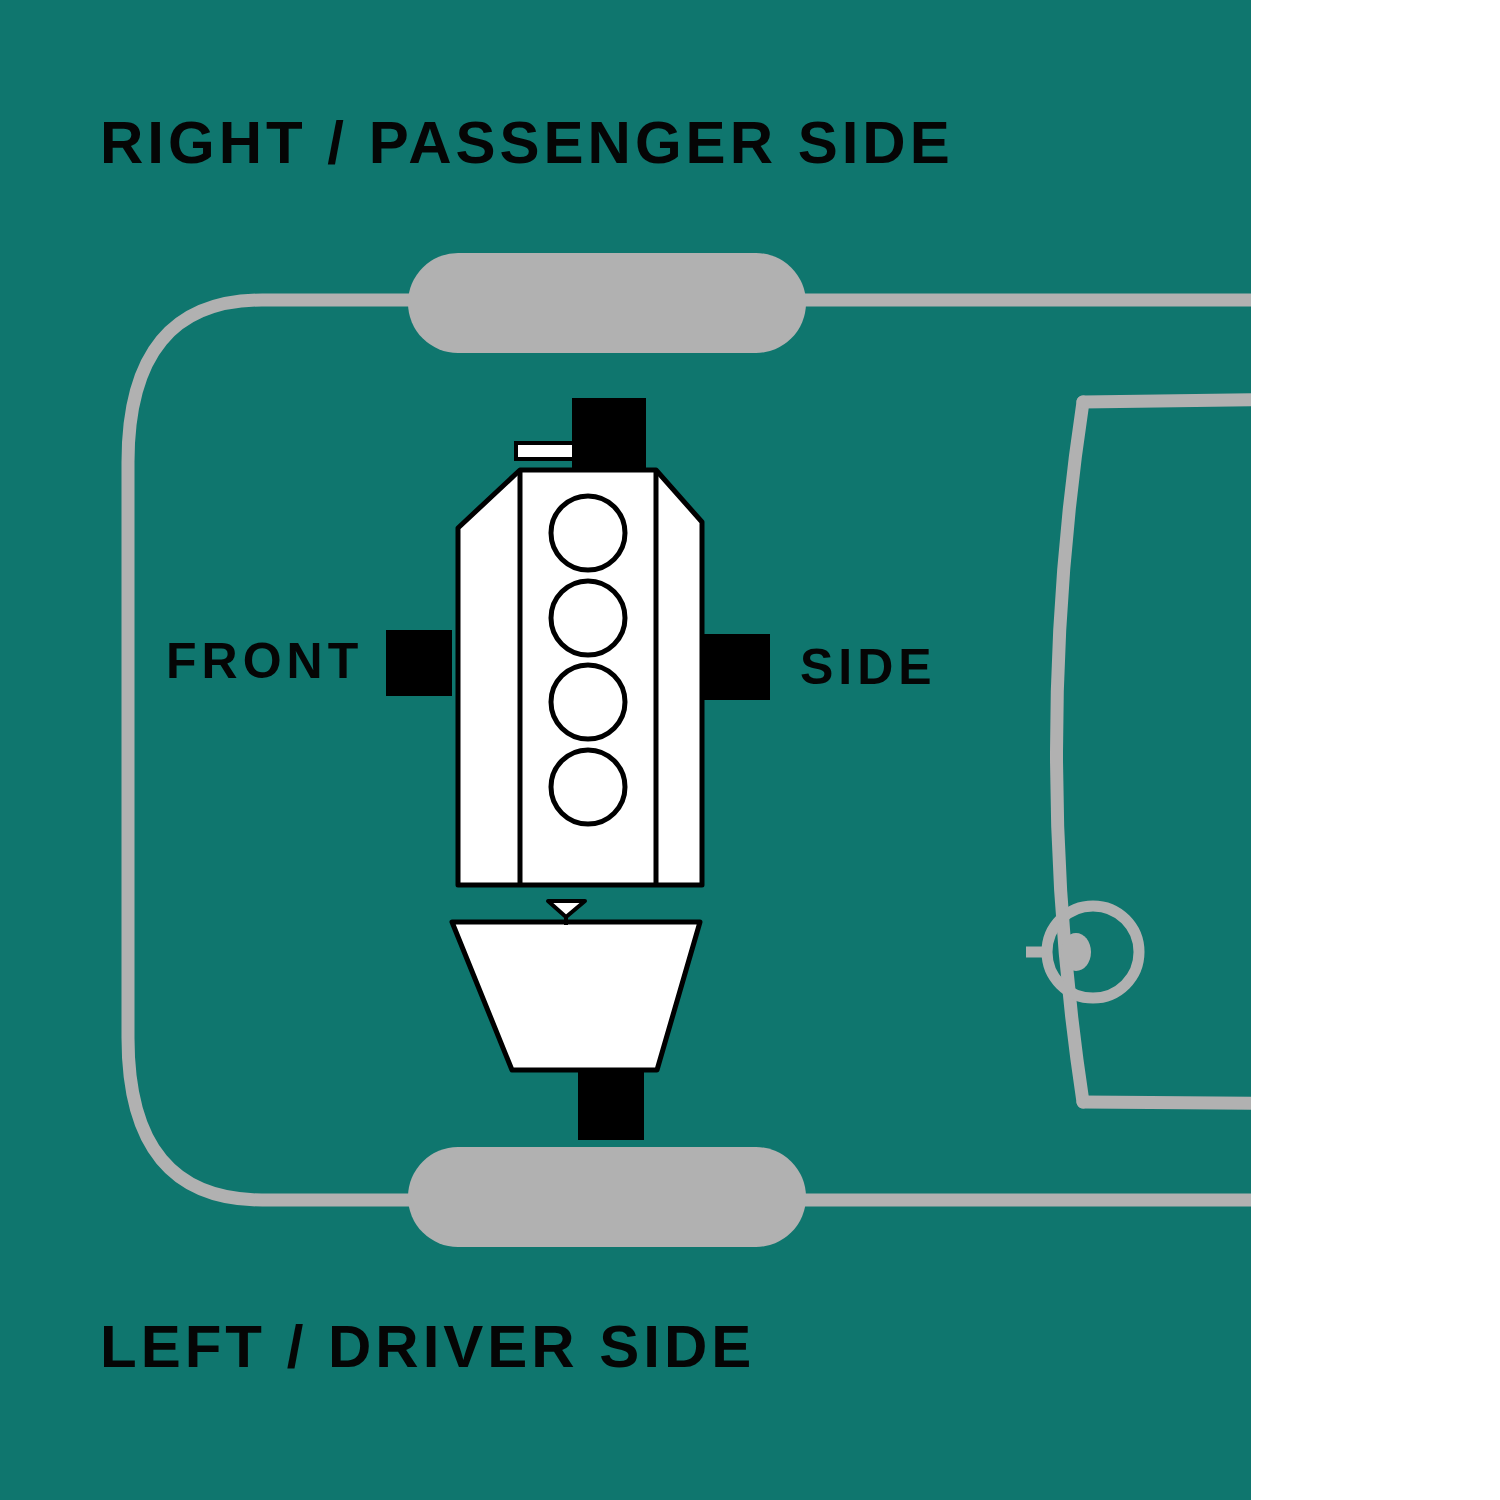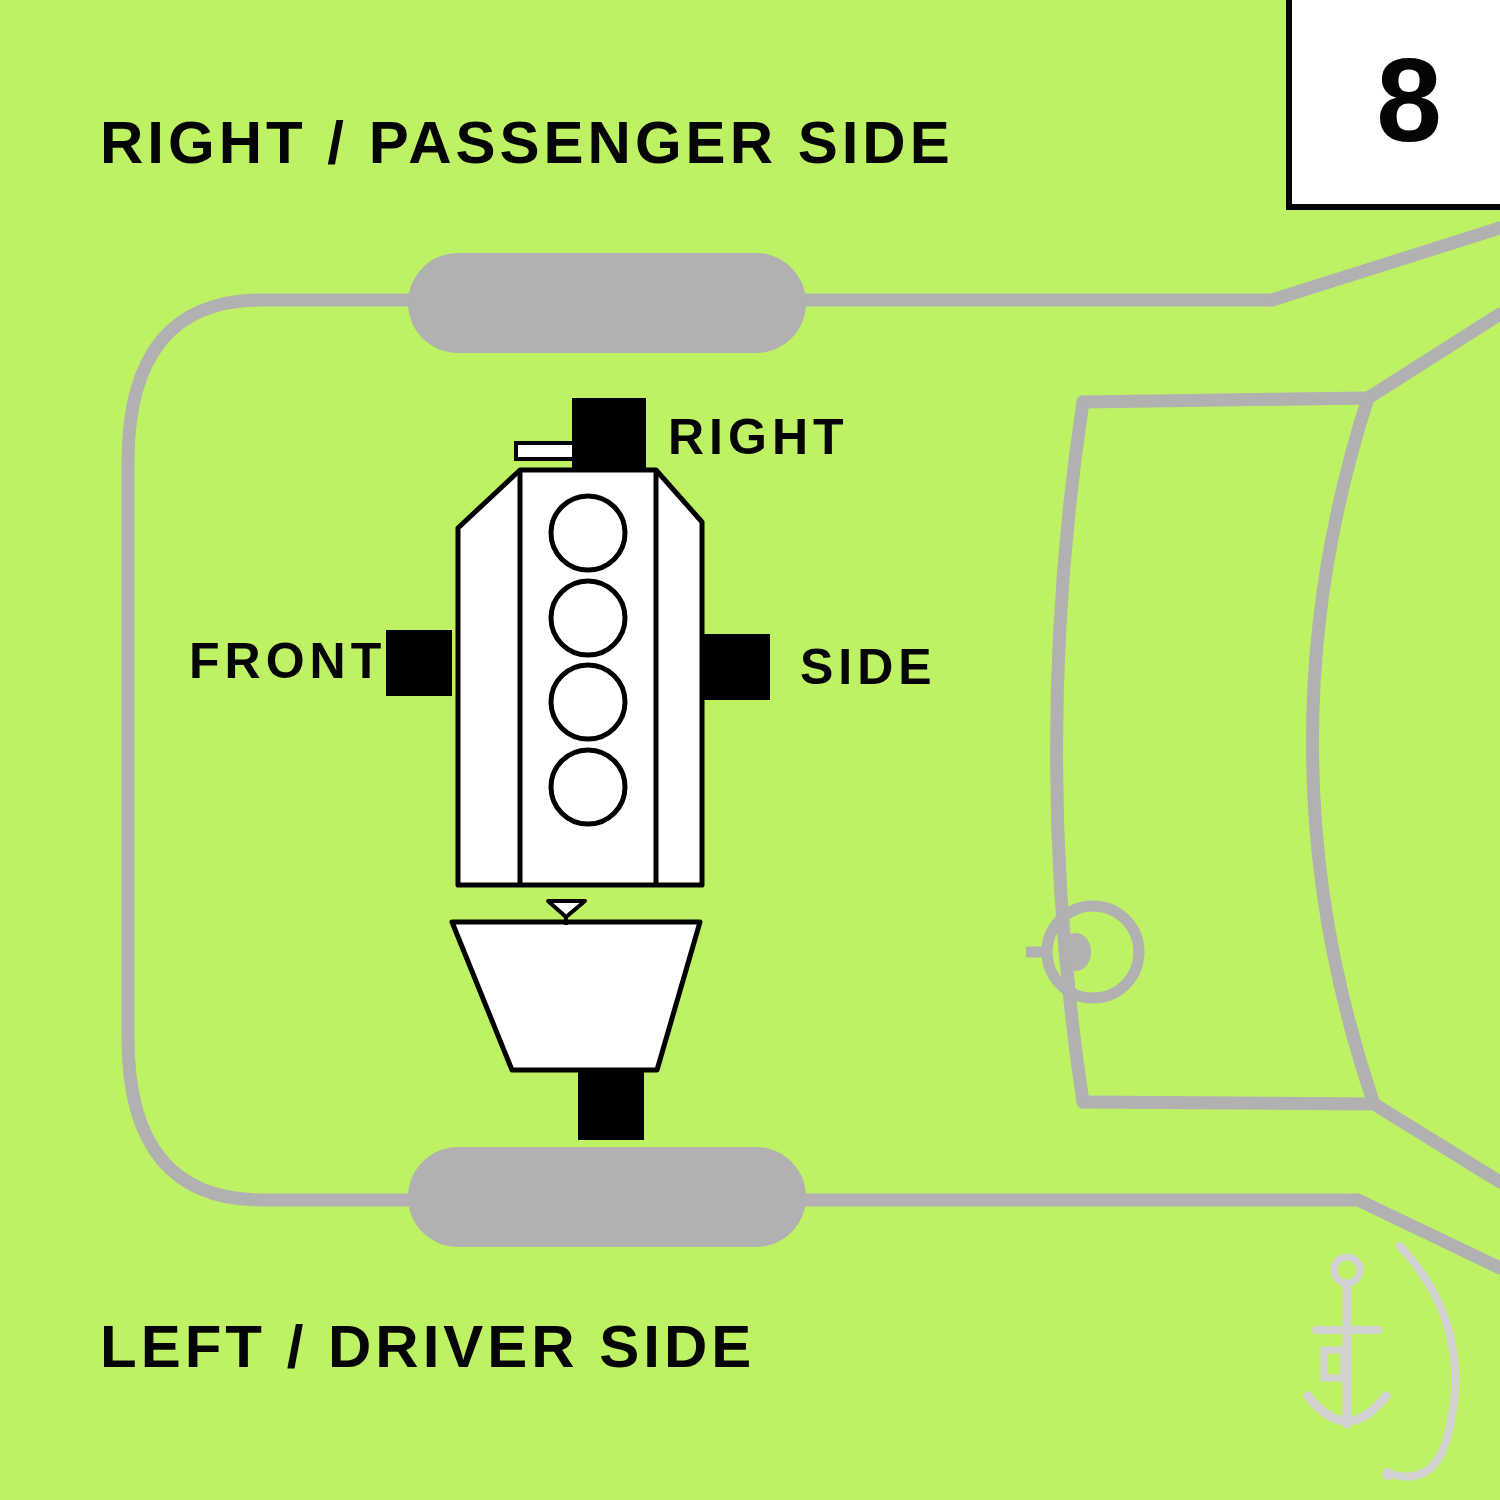--- a/index.html
+++ b/index.html
@@ -1,20 +1,20 @@
 <!DOCTYPE html>
 <html><head>
 <meta charset="utf-8">
 <style>
   html, body { margin: 0; padding: 0; background: #ffffff; }
   .canvas {
     position: relative;
-    width: 1500px;
+    width: 1251px;
     height: 1500px;
-    background: #bef264;
+    background: #0f766e;
     overflow: hidden;
     font-family: "Liberation Sans", sans-serif;
     color: #050505;
   }
   .layer {
     position: absolute;
     left: 0;
     top: 0;
   }
   .title {
@@ -27,21 +27,21 @@
   .title-top { left: 100px; top: 108px; }
   .title-bottom { left: 100px; top: 1312px; }
   .mount-label {
     position: absolute;
     font-weight: 700;
     font-size: 50px;
     letter-spacing: 5px;
     white-space: nowrap;
   }
   .label-right { left: 668px; top: 408px; }
-  .label-front { left: 166px; top: 632px; margin-left: 23px; }
+  .label-front { left: 166px; top: 632px; }
   .label-rear  { left: 800px; top: 638px; }
   .label-trans {
     left: 676px; top: 1014px;
     width: 220px;
     text-align: center;
     line-height: 66px;
   }
   .numbox {
     position: absolute;
     left: 1286px;
@@ -125,21 +125,20 @@
       <rect x="572" y="398" width="74" height="70"></rect>
       <rect x="386" y="630" width="66" height="66"></rect>
       <rect x="704" y="634" width="66" height="66"></rect>
       <rect x="578" y="1068" width="66" height="72"></rect>
     </g>
   </svg>
 
   <div class="title title-top">RIGHT / PASSENGER SIDE</div>
   <div class="title title-bottom">LEFT / DRIVER SIDE</div>
 
-  <div class="mount-label label-right">RIGHT</div>
   <div class="mount-label label-front">FRONT</div>
   <div class="mount-label label-rear">SIDE</div>
   <div class="mount-label label-trans">
   </div>
 
   <div class="numbox">
     <span>8</span>
   </div>
 
 </div>

